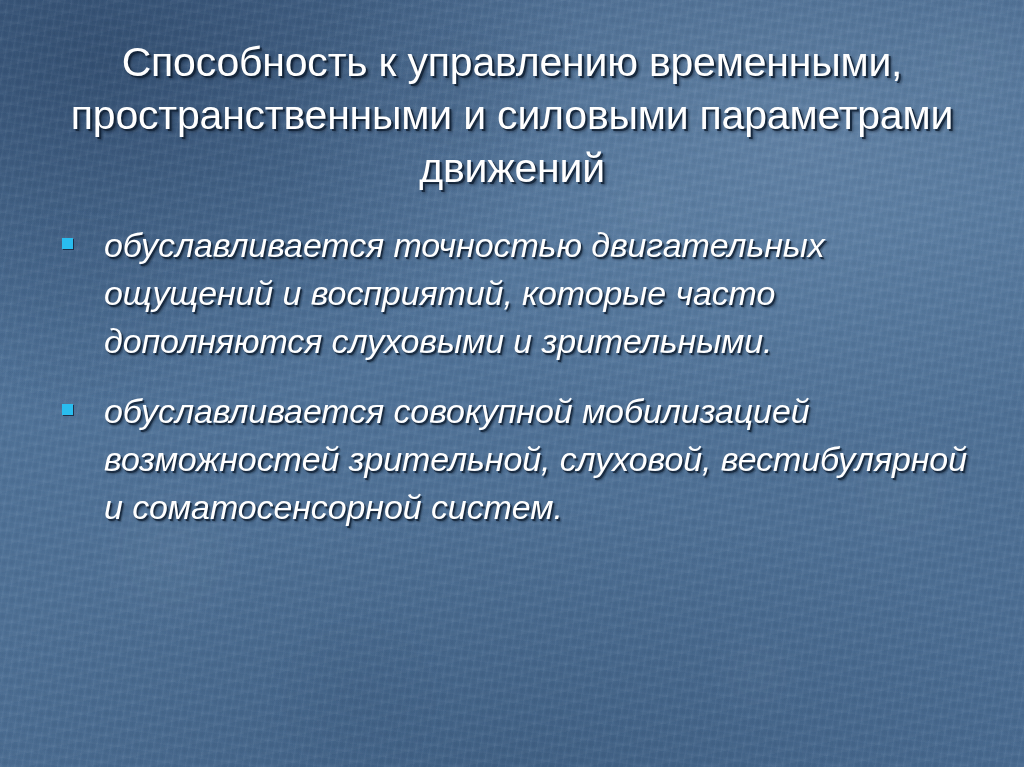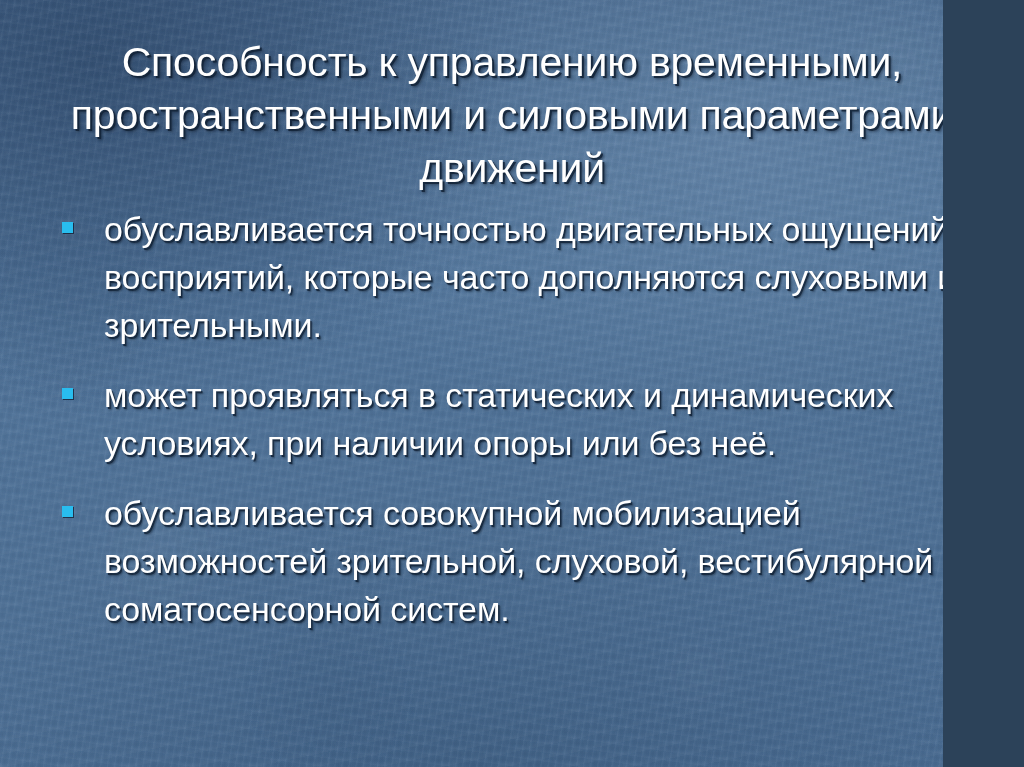--- a/index.html
+++ b/index.html
@@ -4,32 +4,31 @@
 <title>Slide</title>
 <style>
   html, body {
     margin: 0;
     padding: 0;
     background: #2c4259;
   }
 
   #slide {
     position: relative;
-    width: 898px;
+    width: 1024px;
     height: 767px;
     overflow: hidden;
     font-family: "Liberation Sans", "DejaVu Sans", sans-serif;
     
     background-color: #4e7197;
     background-image:
       radial-gradient(ellipse 70% 55% at 78% 18%, rgba(140,170,200,0.30) 0%, rgba(140,170,200,0.10) 45%, rgba(0,0,0,0) 72%),
       radial-gradient(ellipse 60% 60% at 10% 8%, rgba(20,40,70,0.38) 0%, rgba(20,40,70,0.14) 48%, rgba(0,0,0,0) 78%),
       radial-gradient(ellipse 80% 50% at 50% 100%, rgba(30,55,85,0.22) 0%, rgba(0,0,0,0) 70%),
       linear-gradient(172deg, #48688d 0%, #52759b 38%, #4f7196 68%, #4a6c92 100%);
-    padding-left: 45px;
   }
 
   
   .tex {
     position: absolute;
     inset: 0;
     pointer-events: none;
   }
   .tex-a {
     opacity: 0.55;
@@ -91,22 +90,23 @@
     text-shadow:
       2px 2px 0 rgba(18,34,54,0.85),
       3px 3px 3px rgba(12,24,40,0.55);
     white-space: pre-line;
   }
 
   
   #bullets {
     position: absolute;
     left: 56px;
-    top: 205px;
+    top: 221px;
     width: 930px;
+    font-style: italic;
   }
   .bullet-item {
     position: relative;
     padding-left: 48px;
     margin-bottom: 22px;
   }
   .bullet-item:last-child { margin-bottom: 4px; }
 
   .bullet-marker {
     position: absolute;
@@ -141,24 +141,20 @@
 
   <div id="title">Способность к управлению временными, пространственными и силовыми параметрами движений</div>
 
   <div id="bullets">
 
     <div class="bullet-item">
       <span class="bullet-marker"></span>
       <span class="bullet-text">обуславливается точностью двигательных ощущений и восприятий, которые часто дополняются слуховыми и зрительными.</span>
     </div>
 
-    <div class="bullet-item">
-      <span class="bullet-marker"></span>
-      <span class="bullet-text">может проявляться в статических и динамических условиях, при наличии опоры или без неё.</span>
-    </div>
 
     <div class="bullet-item">
       <span class="bullet-marker"></span>
       <span class="bullet-text">обуславливается совокупной мобилизацией возможностей зрительной, слуховой, вестибулярной и соматосенсорной систем.</span>
     </div>
 
   </div>
 </div>
 
 </body></html>

